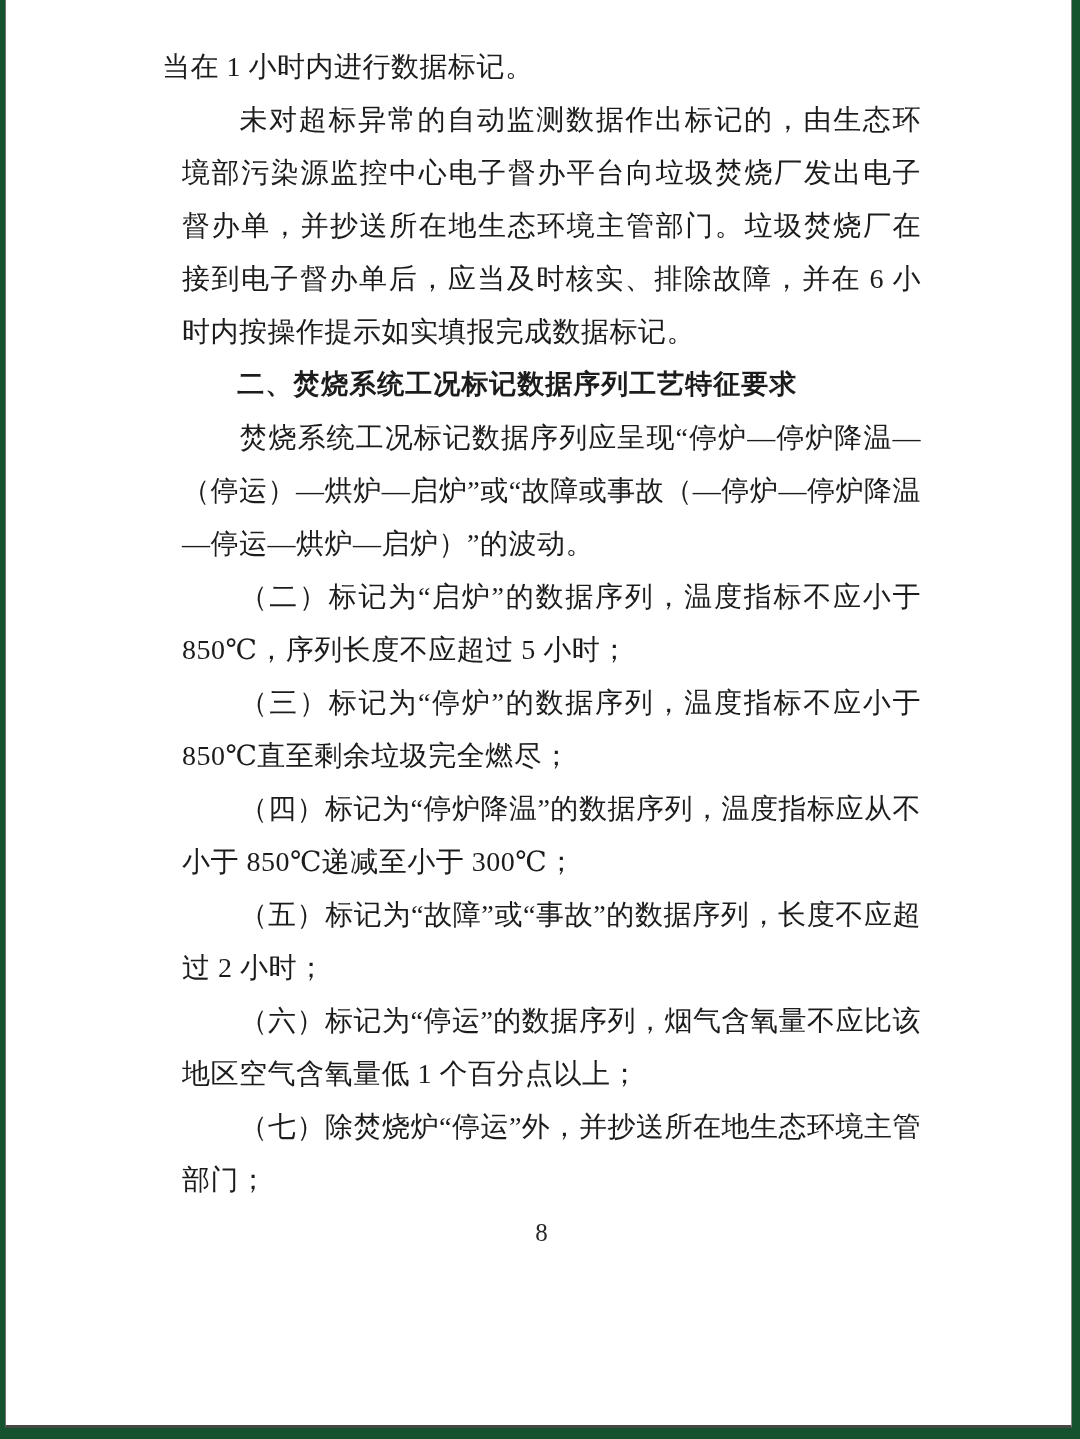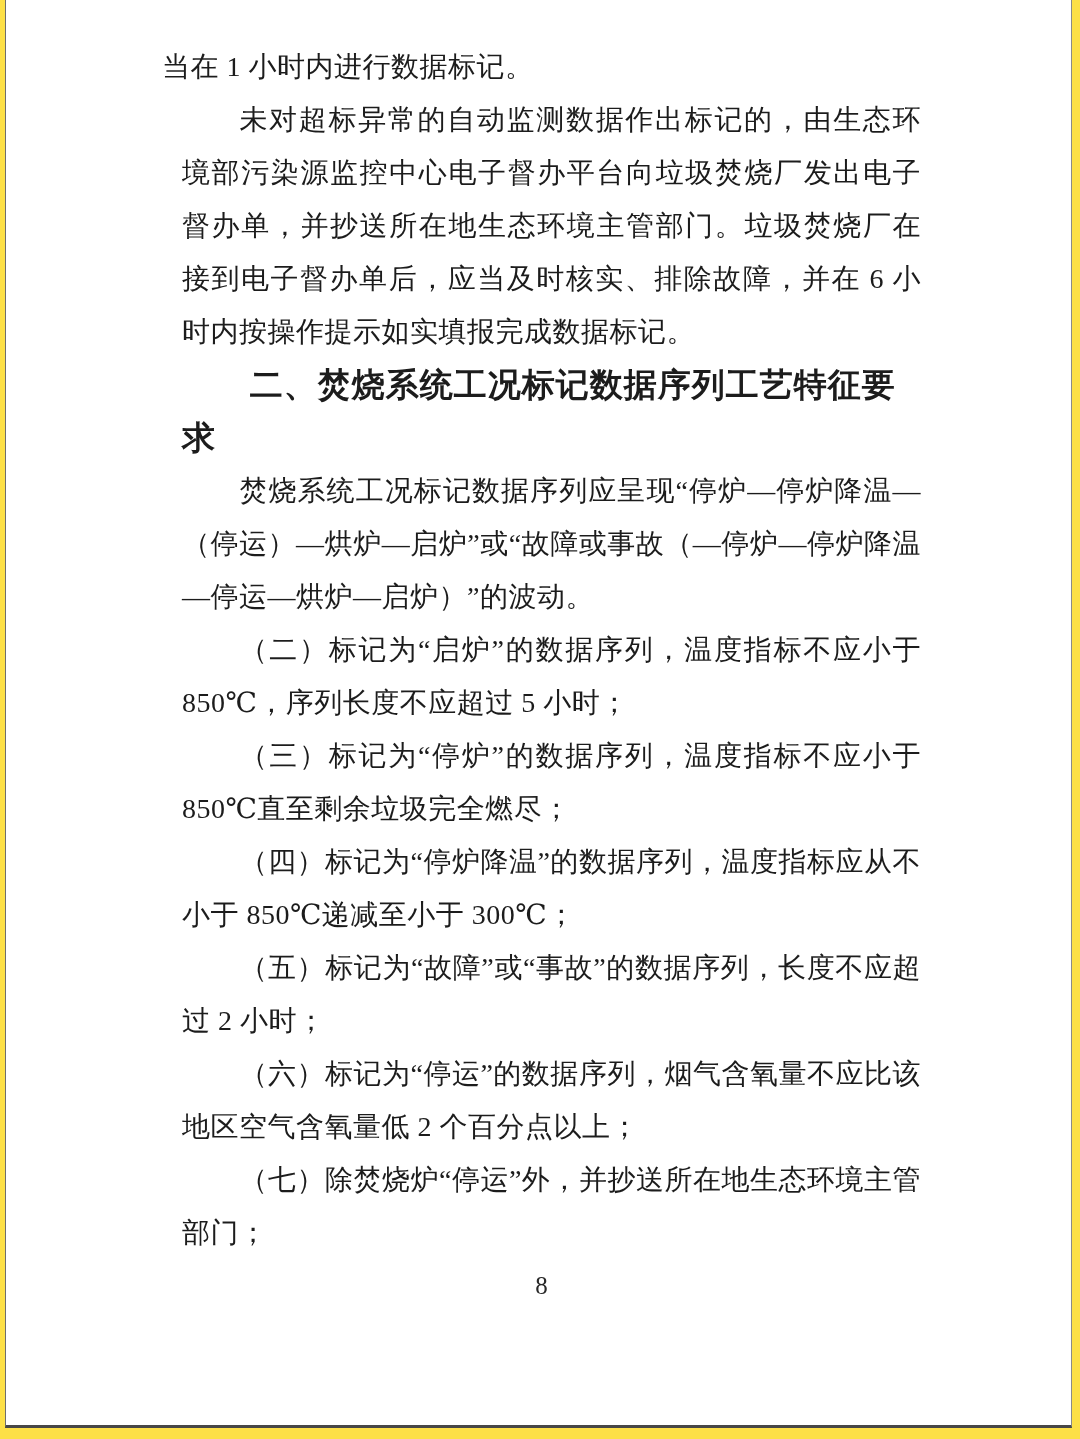--- a/index.html
+++ b/index.html
@@ -4,21 +4,21 @@
 <style>
   html, body {
     margin: 0;
     padding: 0;
     background: #ffffff;
   }
   .viewport {
     position: relative;
     width: 1080px;
     height: 1439px;
-    background: #fde047; 
+    background: #14532d; 
     overflow: hidden;
     font-family: "Liberation Serif", "DejaVu Serif", serif;
   }
   .page {
     position: absolute;
     left: 5px;
     top: 0;
     right: 8px;
     bottom: 11px;
     background: #ffffff;
@@ -39,21 +39,21 @@
     letter-spacing: 0.5px;
     color: #1c1c1c;
   }
   .para.indent {
     text-indent: 2.05em;
     margin-left: 20px;
   }
   .para.heading {
     font-family: "Liberation Sans", "DejaVu Sans", sans-serif;
     font-weight: bold;
-    font-size: 33px;
+    font-size: 27px;
     letter-spacing: 1px;
     text-align: left;
   }
   .page-number {
     margin-top: 2px;
     text-align: center;
     font-size: 25px;
     line-height: 50px;
     color: #2a2a2a;
     font-family: "Liberation Serif", "DejaVu Serif", serif;
@@ -66,18 +66,18 @@
   <div class="page">
     <div class="content" id="content">
         <p class="para body">当在 1 小时内进行数据标记。</p>
         <p class="para body indent">未对超标异常的自动监测数据作出标记的，由生态环境部污染源监控中心电子督办平台向垃圾焚烧厂发出电子督办单，并抄送所在地生态环境主管部门。垃圾焚烧厂在接到电子督办单后，应当及时核实、排除故障，并在 6 小时内按操作提示如实填报完成数据标记。</p>
         <p class="para heading indent">二、焚烧系统工况标记数据序列工艺特征要求</p>
         <p class="para body indent">焚烧系统工况标记数据序列应呈现“停炉—停炉降温—（停运）—烘炉—启炉”或“故障或事故（—停炉—停炉降温—停运—烘炉—启炉）”的波动。</p>
         <p class="para body indent">（二）标记为“启炉”的数据序列，温度指标不应小于 850℃，序列长度不应超过 5 小时；</p>
         <p class="para body indent">（三）标记为“停炉”的数据序列，温度指标不应小于 850℃直至剩余垃圾完全燃尽；</p>
         <p class="para body indent">（四）标记为“停炉降温”的数据序列，温度指标应从不小于 850℃递减至小于 300℃；</p>
         <p class="para body indent">（五）标记为“故障”或“事故”的数据序列，长度不应超过 2 小时；</p>
-        <p class="para body indent">（六）标记为“停运”的数据序列，烟气含氧量不应比该地区空气含氧量低 2 个百分点以上；</p>
+        <p class="para body indent">（六）标记为“停运”的数据序列，烟气含氧量不应比该地区空气含氧量低 1 个百分点以上；</p>
         <p class="para body indent">（七）除焚烧炉“停运”外，并抄送所在地生态环境主管部门；</p>
       </div>
     <div class="page-number">8</div>
   </div>
 </div>
 
 </body></html>

